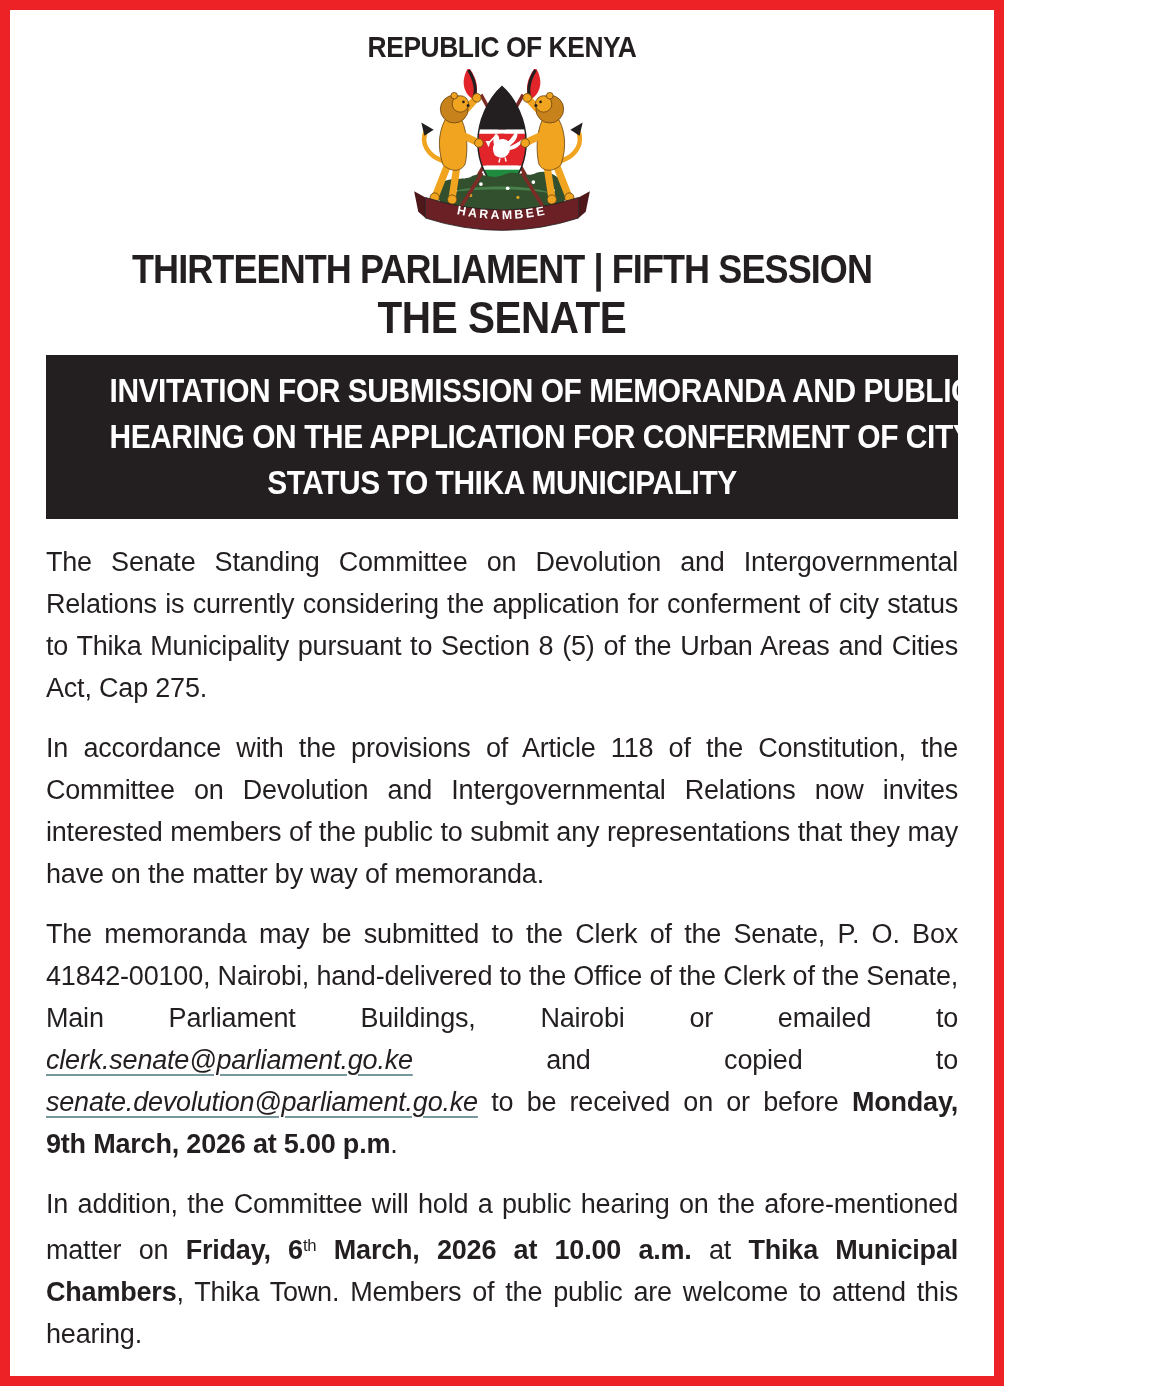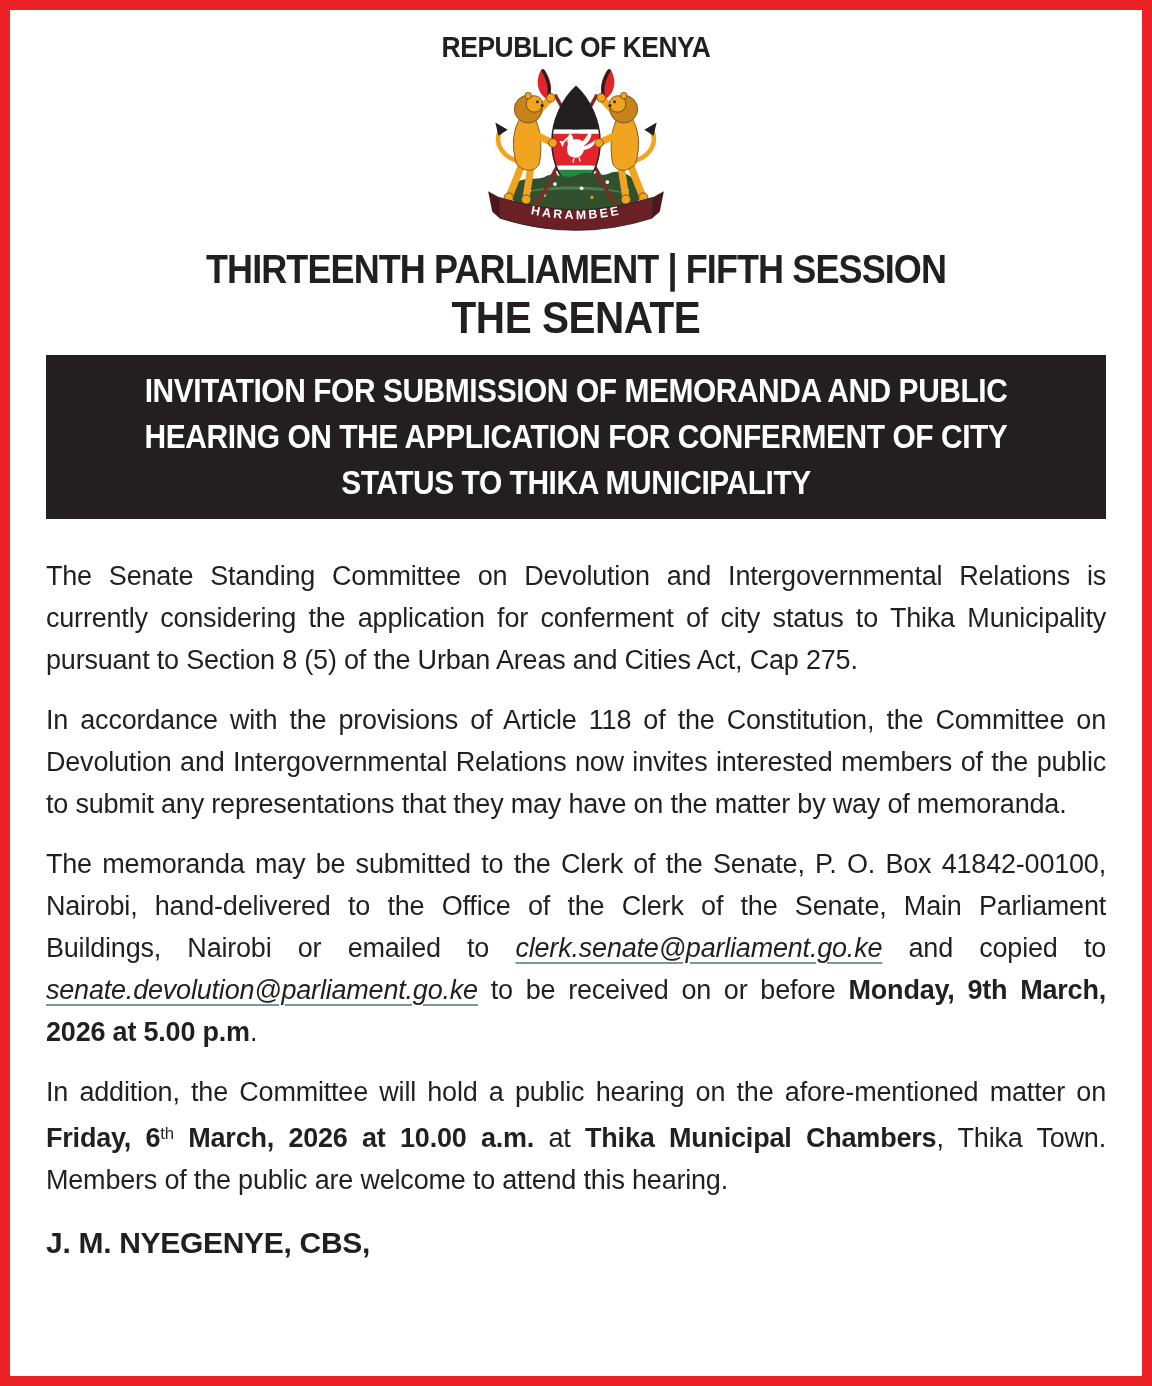--- a/index.html
+++ b/index.html
@@ -8,21 +8,21 @@
     --banner_bg:#231f20;
     --flag_red:#e2252b;
     --flag_green:#1e8b3e;
     --lion_gold:#f0a41f;
     --mane_gold:#c8821c;
     --ribbon_maroon:#6b2025;
     --shaft_maroon:#7d2b26;
   }
   html,body{margin:0;padding:0;background:#fff;}
   .page{
-    width:1152px;height:1386px;box-sizing:border-box;
+    width:1004px;height:1386px;box-sizing:border-box;
     border:10px solid var(--border_red);
     background:#fff;overflow:hidden;
     padding:16px 36px 0 36px;
     font-family:"Liberation Sans","DejaVu Sans",sans-serif;
     color:var(--ink);
   }
   .republic-title{
     text-align:center;font-size:30px;font-weight:700;letter-spacing:-0.5px;
     transform:scaleX(0.88);transform-origin:center top;margin:4px 0 0;
   }
@@ -36,21 +36,21 @@
     text-align:center;font-size:44px;font-weight:700;letter-spacing:-0.5px;
     transform:scaleX(0.92);transform-origin:center top;margin:2px 0 0;line-height:50px;
   }
   .banner{
     background:var(--banner_bg);margin:12px 0 17px;padding:12px 10px 14px;
   }
   .banner-line{
     color:#fff;text-align:center;font-size:34px;font-weight:700;letter-spacing:-0.5px;
     line-height:46px;transform:scaleX(0.88);transform-origin:center center;white-space:nowrap;
   }
-  .body-text{margin-top:36px;}
+  .body-text{margin-top:22px;}
   .body-text p{
     font-size:27px;line-height:42px;letter-spacing:-0.2px;
     text-align:justify;margin:0 0 18px 0;
   }
   .seg-plain{font-weight:400;}
   .seg-bold{font-weight:700;}
   .seg-boldsup{font-weight:400;font-size:0.62em;vertical-align:0.5em;}
   .seg-link{
     font-weight:400;text-decoration:underline;
     text-decoration-color:#79989e;text-decoration-thickness:2px;text-underline-offset:5px;font-style:italic;

